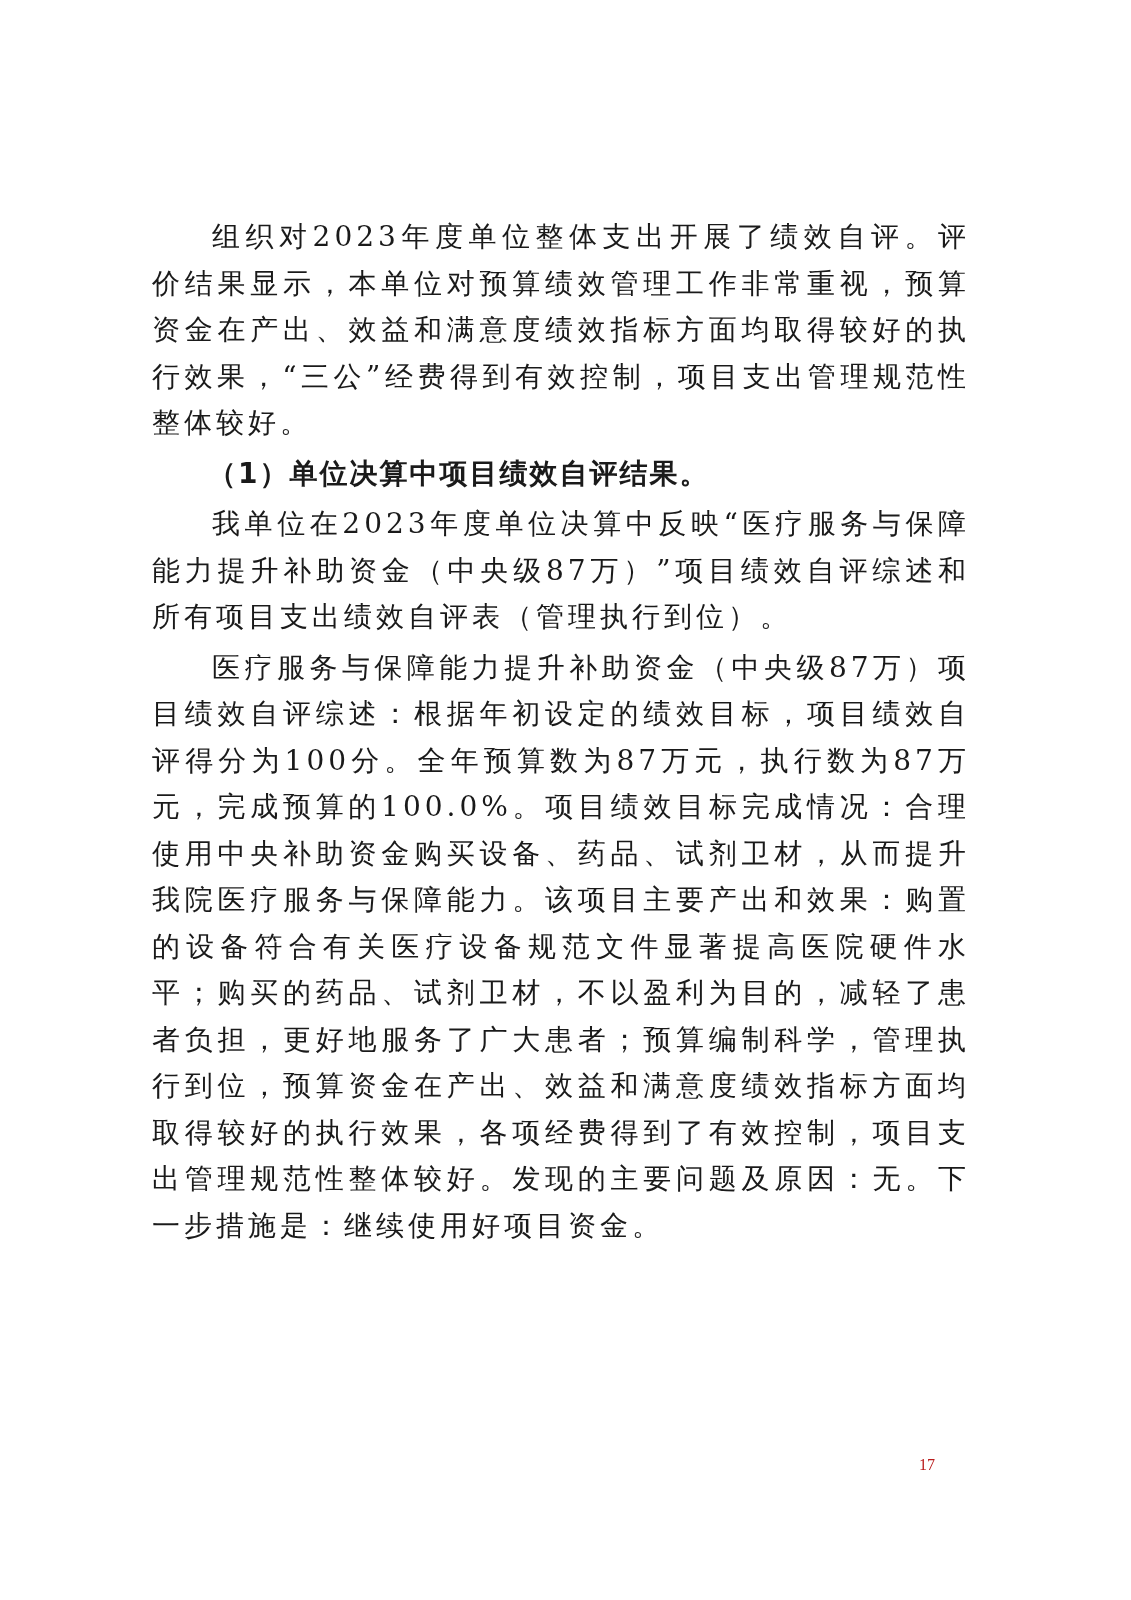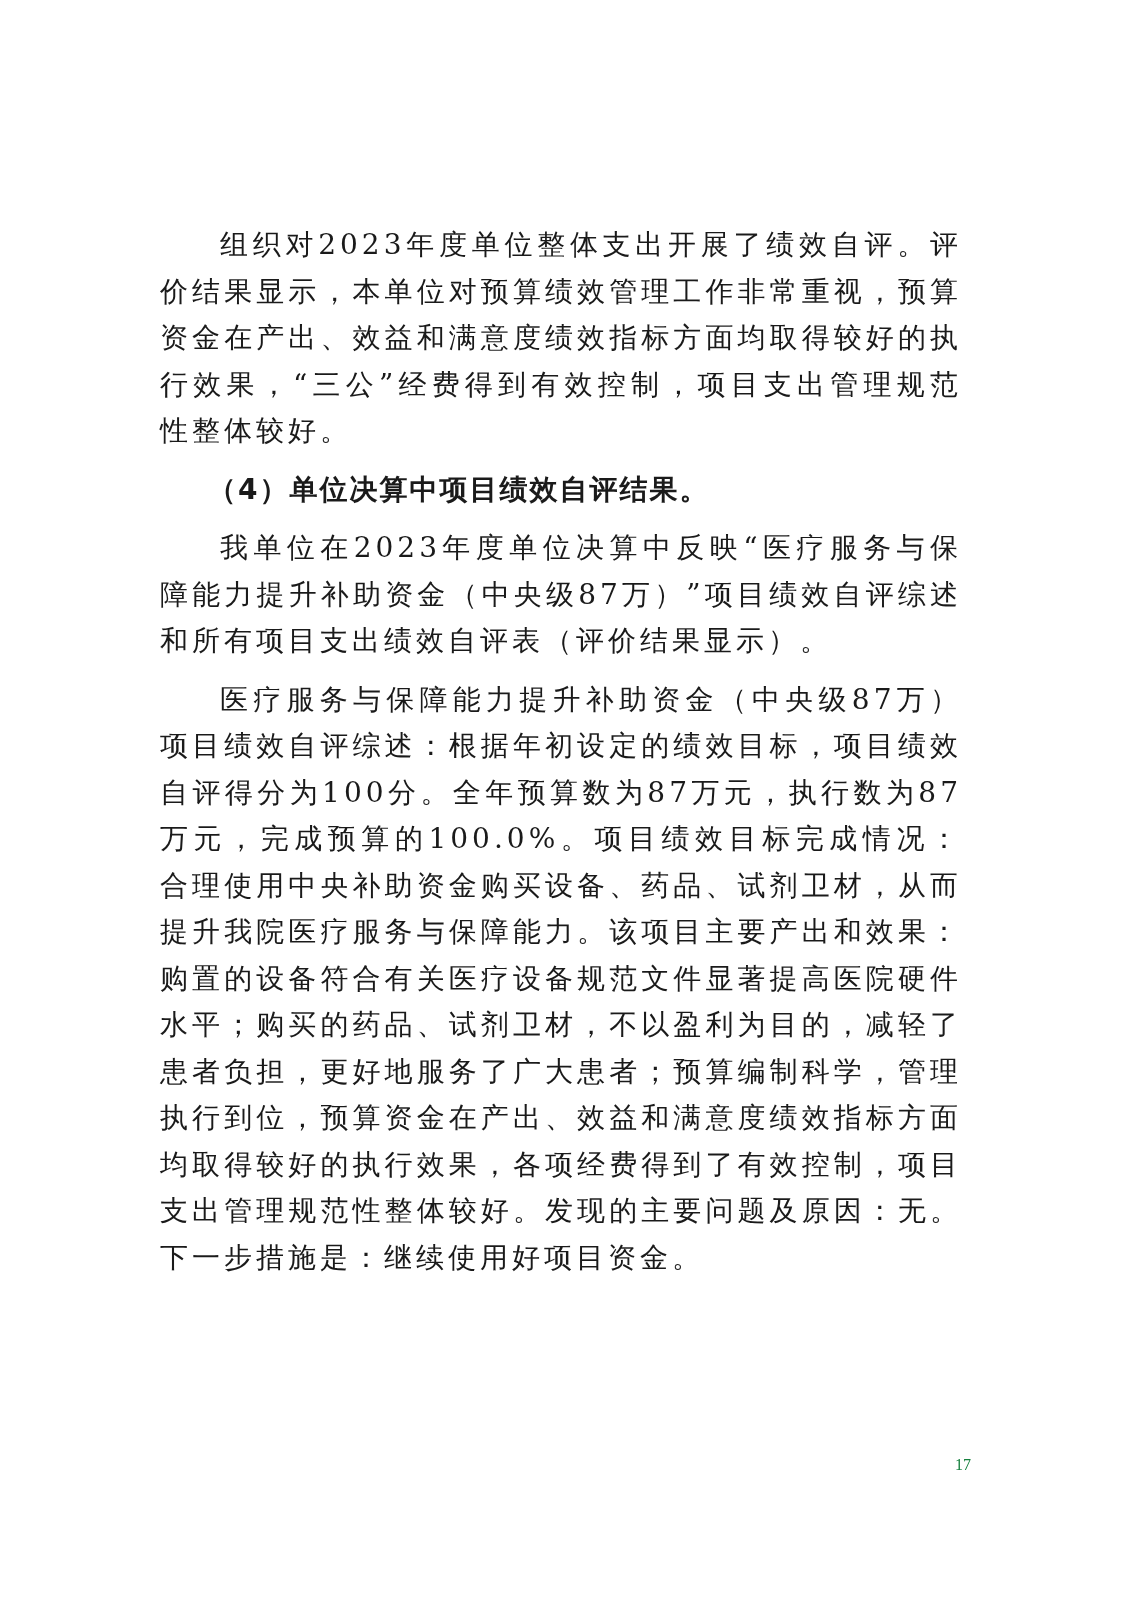--- a/index.html
+++ b/index.html
@@ -7,34 +7,34 @@
     .page {
       position: absolute; left: 0; top: 0; width: 1131px; height: 1600px; background: #ffffff;
     }
     .content {
       position: absolute; left: 148px; top: 210px; width: 826px;
       font-family: "DejaVu Serif", "Liberation Serif", serif;
       font-size: 28px; color: #1a1a1a;
       line-height: 46.5px;
       letter-spacing: 4px;
     }
-    .para { margin: 12px; text-indent: 60px; text-align: justify; text-align-last: left; }
+    .para { margin: 4px; text-indent: 60px; text-align: justify; text-align-last: left; }
     .heading {
       margin: 0; text-indent: 60px; font-weight: bold;
       font-family: "DejaVu Sans", "Liberation Sans", sans-serif; letter-spacing: 2px;
     }
     .pagenum {
-      position: absolute; left: 955px; top: 1456px;
-      font-family: "Liberation Serif", serif; font-size: 16px; color: #15803d;
+      position: absolute; left: 919px; top: 1456px;
+      font-family: "Liberation Serif", serif; font-size: 16px; color: #b91c1c;
     }
   </style>
 </head>
 <body>
 
 <div class="page">
   <div class="content">
     <p class="para" style="text-indent: 60px;">组织对2023年度单位整体支出开展了绩效自评。评价结果显示，本单位对预算绩效管理工作非常重视，预算资金在产出、效益和满意度绩效指标方面均取得较好的执行效果，“三公”经费得到有效控制，项目支出管理规范性整体较好。</p>
-    <p class="heading">（4）单位决算中项目绩效自评结果。</p>
-    <p class="para">我单位在2023年度单位决算中反映“医疗服务与保障能力提升补助资金（中央级87万）”项目绩效自评综述和所有项目支出绩效自评表（评价结果显示）。</p>
+    <p class="heading">（1）单位决算中项目绩效自评结果。</p>
+    <p class="para">我单位在2023年度单位决算中反映“医疗服务与保障能力提升补助资金（中央级87万）”项目绩效自评综述和所有项目支出绩效自评表（管理执行到位）。</p>
     <p class="para">医疗服务与保障能力提升补助资金（中央级87万）项目绩效自评综述：根据年初设定的绩效目标，项目绩效自评得分为100分。全年预算数为87万元，执行数为87万元，完成预算的100.0%。项目绩效目标完成情况：合理使用中央补助资金购买设备、药品、试剂卫材，从而提升我院医疗服务与保障能力。该项目主要产出和效果：购置的设备符合有关医疗设备规范文件显著提高医院硬件水平；购买的药品、试剂卫材，不以盈利为目的，减轻了患者负担，更好地服务了广大患者；预算编制科学，管理执行到位，预算资金在产出、效益和满意度绩效指标方面均取得较好的执行效果，各项经费得到了有效控制，项目支出管理规范性整体较好。发现的主要问题及原因：无。下一步措施是：继续使用好项目资金。</p>
   </div>
   <div class="pagenum">17</div>
 </div>
 
 </body></html>

